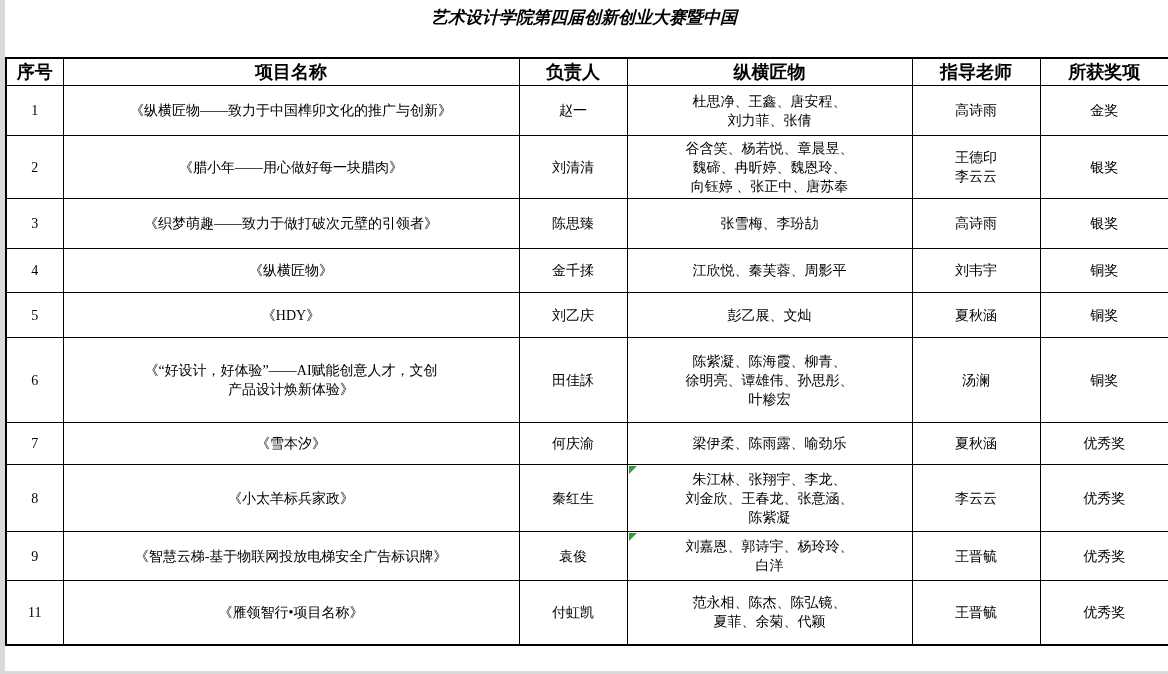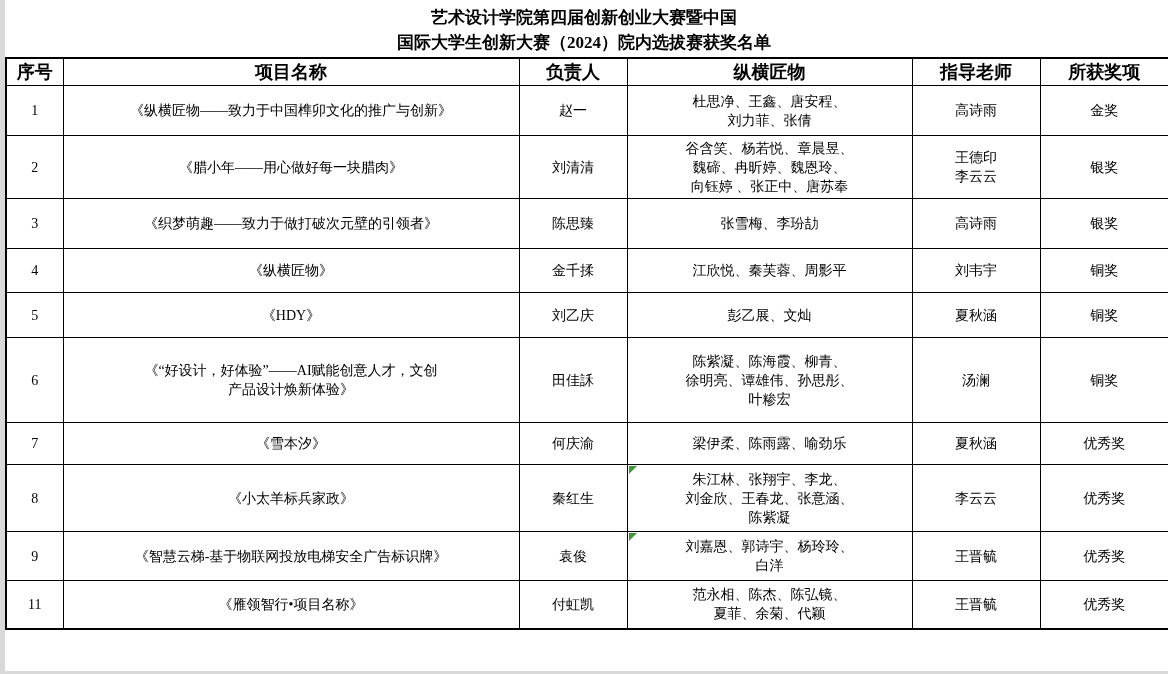--- a/index.html
+++ b/index.html
@@ -6,21 +6,21 @@
   body{
     width:1168px;height:674px;background:#ffffff;color:#000;
     font-family:"Liberation Serif","DejaVu Serif",serif;
     -webkit-font-smoothing:none;
   }
   .page{position:relative;width:1168px;height:674px;overflow:hidden;background:#fff;}
   .left-edge{position:absolute;left:0;top:0;width:5px;height:674px;background:#d9d9d9;z-index:0;}
   .bottom-edge{position:absolute;left:0;bottom:0;width:1168px;height:3px;background:#d9d9d9;z-index:0;}
   .doc-title{
     position:relative;z-index:1;height:57px;padding-top:5px;box-sizing:border-box;
-    text-align:center;font-weight:bold;font-size:17px;line-height:25px;
+    text-align:center;font-weight:bold;font-size:17px;line-height:25px;font-style:italic;
   }
   table.award{
     position:relative;z-index:1;margin-left:5px;width:1163px;
     border-collapse:collapse;table-layout:fixed;background:#fff;
     border:2px solid #000;
   }
   table.award th, table.award td{
     border:1px solid #000;
     text-align:center;vertical-align:middle;
     padding:1px 2px;box-sizing:border-box;
@@ -36,21 +36,20 @@
 </style>
 </head>
 <body>
 
 <div class="page">
   <div class="left-edge"></div>
   <div class="bottom-edge"></div>
 
   <div class="doc-title">
     <div>艺术设计学院第四届创新创业大赛暨中国</div>
-    <div>国际大学生创新大赛（2024）院内选拔赛获奖名单</div>
   </div>
 
   <table class="award">
     <colgroup>
       <col style="width:57px">
         <col style="width:456px">
         <col style="width:108px">
       <col style="width:285px">
         <col style="width:128px">
         <col style="width:129px">
@@ -141,21 +140,21 @@
       </tr>
       <tr style="height:49px">
         <td class="c-no">9</td>
         <td class="c-proj">《智慧云梯-基于物联网投放电梯安全广告标识牌》</td>
         <td class="c-leader">袁俊</td>
         <td class="c-members"><i class="flag"></i><span>刘嘉恩、郭诗宇、杨玲玲、
 白洋</span></td>
         <td class="c-advisor">王晋毓</td>
         <td class="c-award">优秀奖</td>
       </tr>
-      <tr style="height:48px">
+      <tr style="height:64px">
         <td class="c-no">11</td>
         <td class="c-proj">《雁领智行•项目名称》</td>
         <td class="c-leader">付虹凯</td>
         <td class="c-members"><span>范永相、陈杰、陈弘镜、
 夏菲、余菊、代颖</span></td>
         <td class="c-advisor">王晋毓</td>
         <td class="c-award">优秀奖</td>
       </tr>
     </tbody>
   </table>

